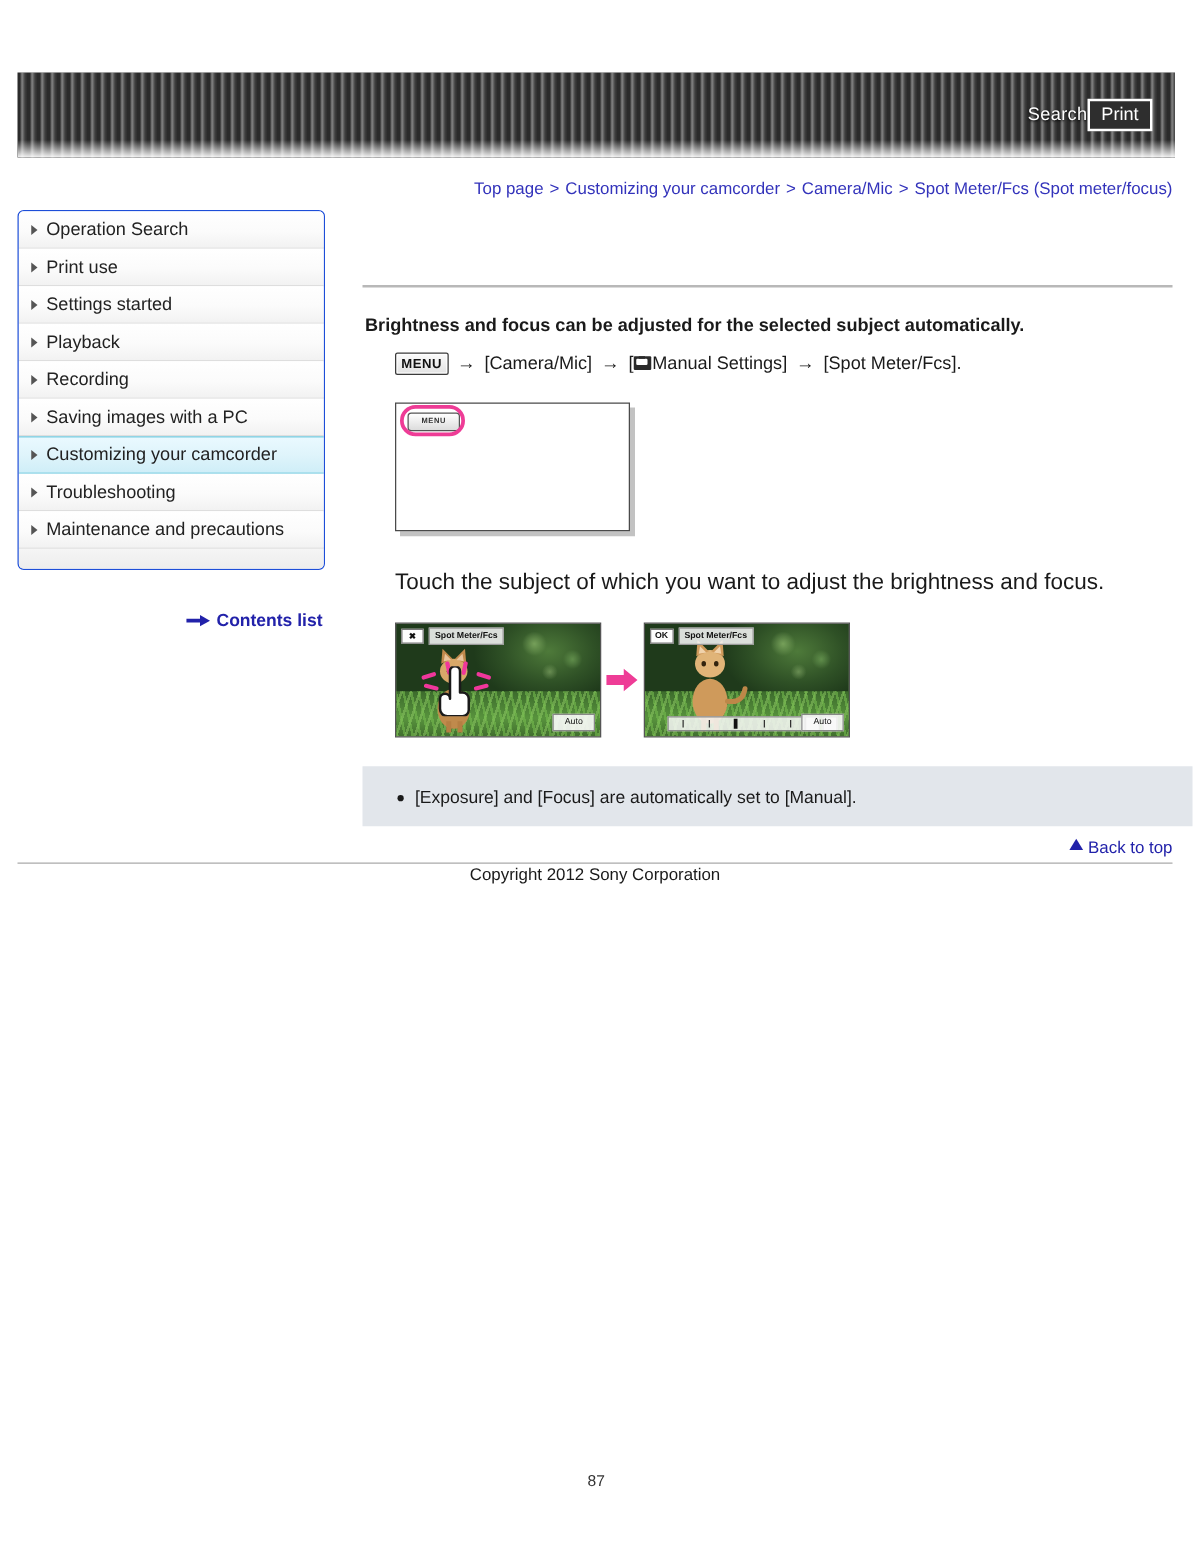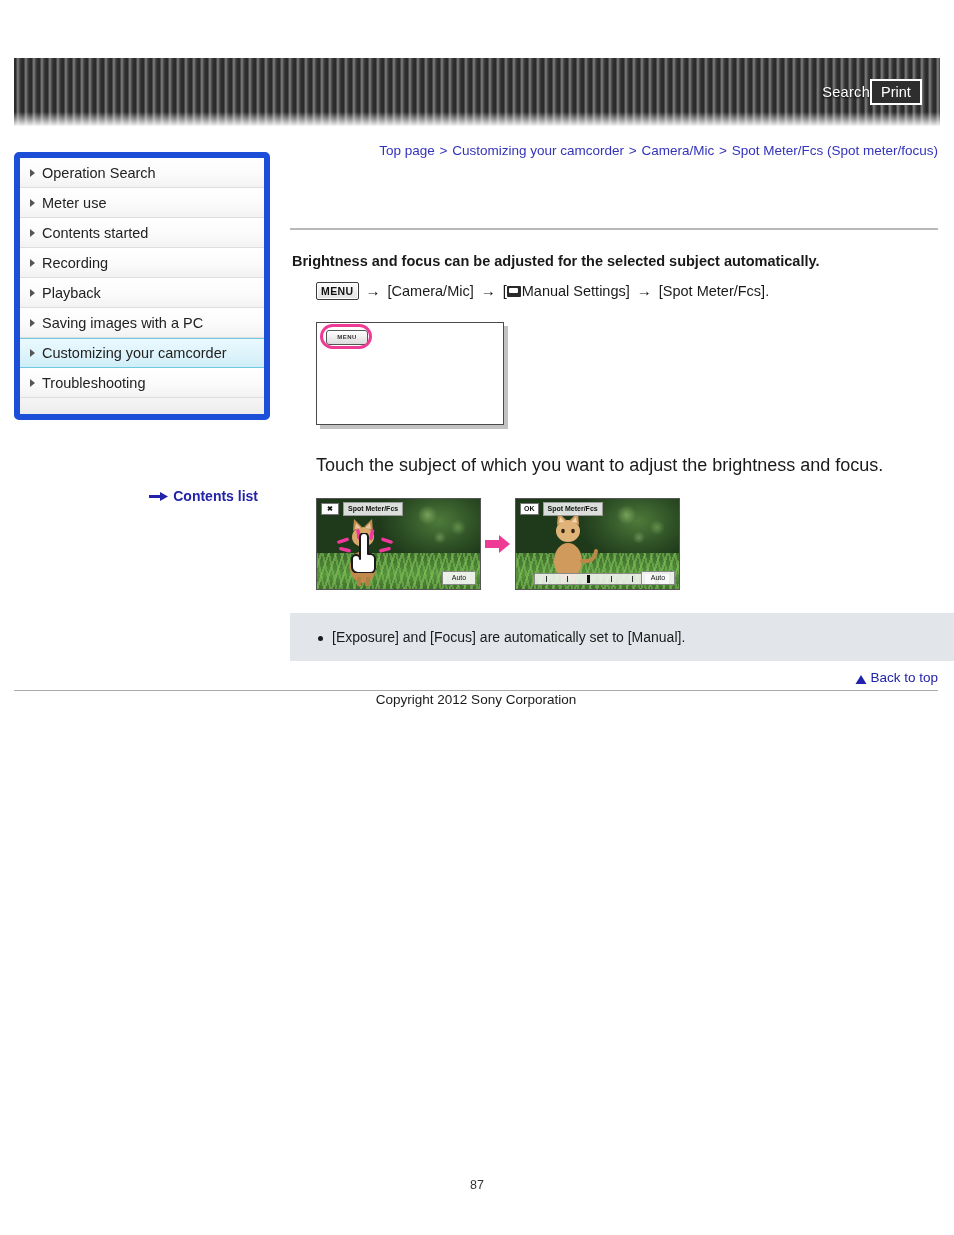--- a/index.html
+++ b/index.html
@@ -83,23 +83,23 @@
     color: #3333bb;
     white-space: nowrap;
   }
   .breadcrumb .crumb { color: #3333bb; }
   .breadcrumb .sep { color: #3333bb; padding: 0 1px; }
 
   
   .sidebar {
     position: absolute;
     left: 14px;
-    top: 152px;
+    top: 168px;
     width: 244px;
-    border: 6px solid #1d4ed8;
+    border: 1px solid #1d4ed8;
     border-radius: 5px;
     background: #ffffff;
     overflow: hidden;
     box-sizing: content-box;
   }
   .nav-item {
     position: relative;
     height: 30px;
     display: flex;
     align-items: center;
@@ -444,21 +444,21 @@
   }
 
   
   .back-to-top {
     position: absolute;
     left: 290px;
     top: 670px;
     width: 648px;
     display: flex;
     justify-content: flex-end;
-    align-items: flex-end;
+    align-items: flex-start;
     gap: 3px;
   }
   .back-to-top .label {
     font-size: 13.5px;
     color: #2222aa;
   }
   .footer-rule {
     position: absolute;
     left: 14px;
     top: 690px;
@@ -505,45 +505,49 @@
   <span class="crumb">Spot Meter/Fcs (Spot meter/focus)</span>
 </div>
 
 <nav class="sidebar">
   <div class="nav-item">
     <span class="bullet"></span>
     <span>Operation Search</span>
   </div>
   <div class="nav-item">
     <span class="bullet"></span>
-    <span>Meter use</span>
-  </div>
-  <div class="nav-item">
-    <span class="bullet"></span>
-    <span>Contents started</span>
+    <span>Print use</span>
+  </div>
+  <div class="nav-item">
+    <span class="bullet"></span>
+    <span>Settings started</span>
+  </div>
+  <div class="nav-item">
+    <span class="bullet"></span>
+    <span>Playback</span>
   </div>
   <div class="nav-item">
     <span class="bullet"></span>
     <span>Recording</span>
   </div>
   <div class="nav-item">
     <span class="bullet"></span>
-    <span>Playback</span>
-  </div>
-  <div class="nav-item">
-    <span class="bullet"></span>
     <span>Saving images with a PC</span>
   </div>
   <div class="nav-item active">
     <span class="bullet"></span>
     <span>Customizing your camcorder</span>
   </div>
   <div class="nav-item">
     <span class="bullet"></span>
     <span>Troubleshooting</span>
+  </div>
+  <div class="nav-item">
+    <span class="bullet"></span>
+    <span>Maintenance and precautions</span>
   </div>
   <div class="nav-spacer"></div>
 </nav>
 
 <div class="contents-list-row">
   <svg class="contents-arrow" width="20" height="11" viewBox="0 0 20 11">
     <rect x="0" y="4" width="13" height="3" fill="#2222aa"></rect>
     <polygon points="11,1 19,5.5 11,10" fill="#2222aa"></polygon>
   </svg>
   <span class="contents-list-label">Contents list</span>

